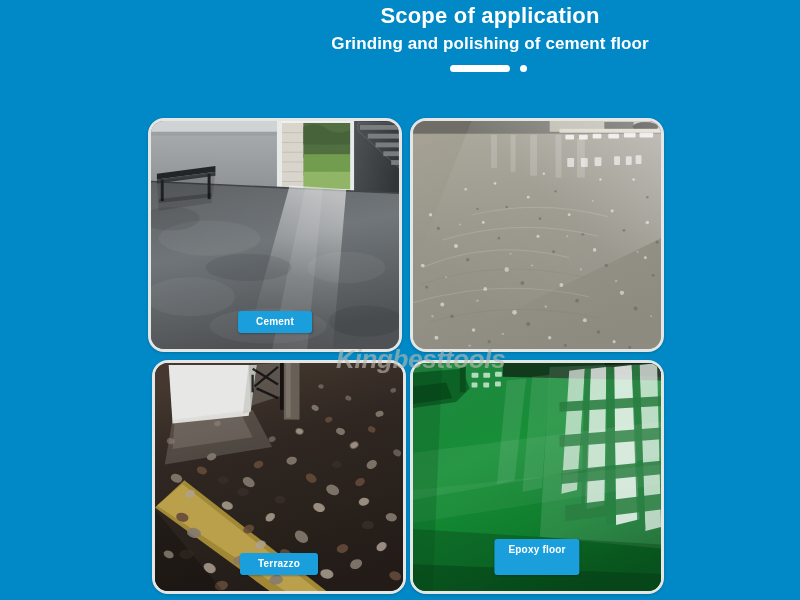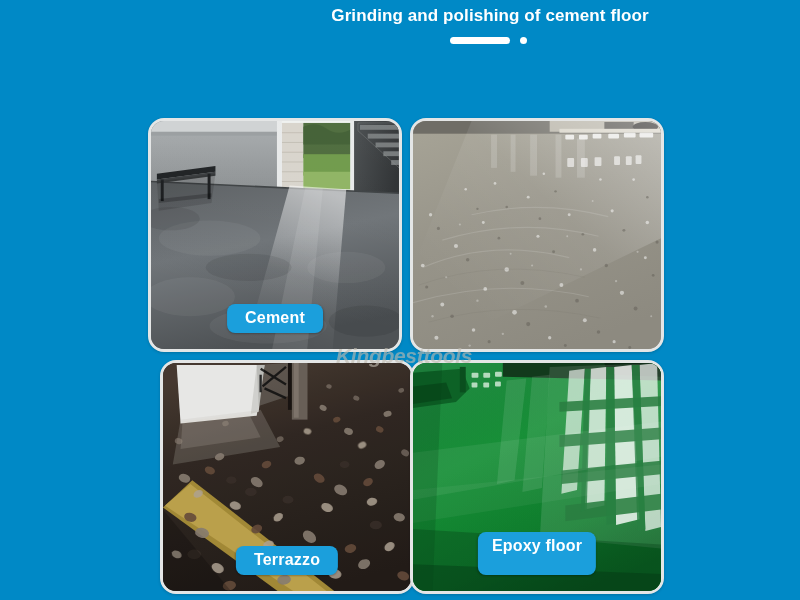--- a/index.html
+++ b/index.html
@@ -55,39 +55,39 @@
   }
   .tile {
     position:absolute; width:254px; height:234px;
     border-radius:16px; overflow:hidden;
     background:#e9e9e9;
     border:3px solid #e4e6e6;
     box-shadow:0 1px 3px rgba(0,0,0,0.18);
   }
   .tile.tl { left:0;    top:0; }
   .tile.tr { left:262px;top:0; }
-  .tile.bl { left:12px;    top:242px;text-decoration:underline; }
+  .tile.bl { left:4px;    top:242px;text-decoration:underline; }
   .tile.br { left:262px;top:242px; }
   .tile-photo { position:absolute; inset:0; }
 
   .pill {
     position:absolute; left:50%; transform:translateX(-50%);
     bottom:16px;
     background:#1b9fdc;
-    color:#ffffff; font-size:16px; font-weight:bold;
-    padding:5px 18px 6px; border-radius:8px;
+    color:#ffffff; font-size:10px; font-weight:bold;
+    padding:5px 18px 6px; border-radius:3px;
     white-space:nowrap; letter-spacing:0.2px;
     box-shadow:0 1px 2px rgba(0,0,0,0.25);
   }
   .pill.wide { padding:5px 14px 20px; }
 
   
   .watermark {
     position:absolute; left:336px; top:344px;
-    font-size:21px; font-style:italic; font-weight:bold;
+    font-size:26px; font-style:italic; font-weight:bold;
     color:rgba(190,185,175,0.62);
     letter-spacing:-0.3px; white-space:nowrap;
     pointer-events:none;
   }
 
   
   
   .ph-cement { background:#6e7275; }
   
   .ph-concrete { background:#9a988c; }
@@ -96,20 +96,21 @@
   
   .ph-epoxy { background:#0d7a2c; }
 </style>
 </head>
 <body>
 
 <div class="header">
 
 
   <div class="title-block">
+    <div class="title-main">Scope of application</div>
     <div class="title-sub">Grinding and polishing of cement floor</div>
     <div class="divider">
       <div class="divider-bar"></div>
       <div class="divider-dot"></div>
     </div>
   </div>
 
 </div>
 
 <div class="grid">

